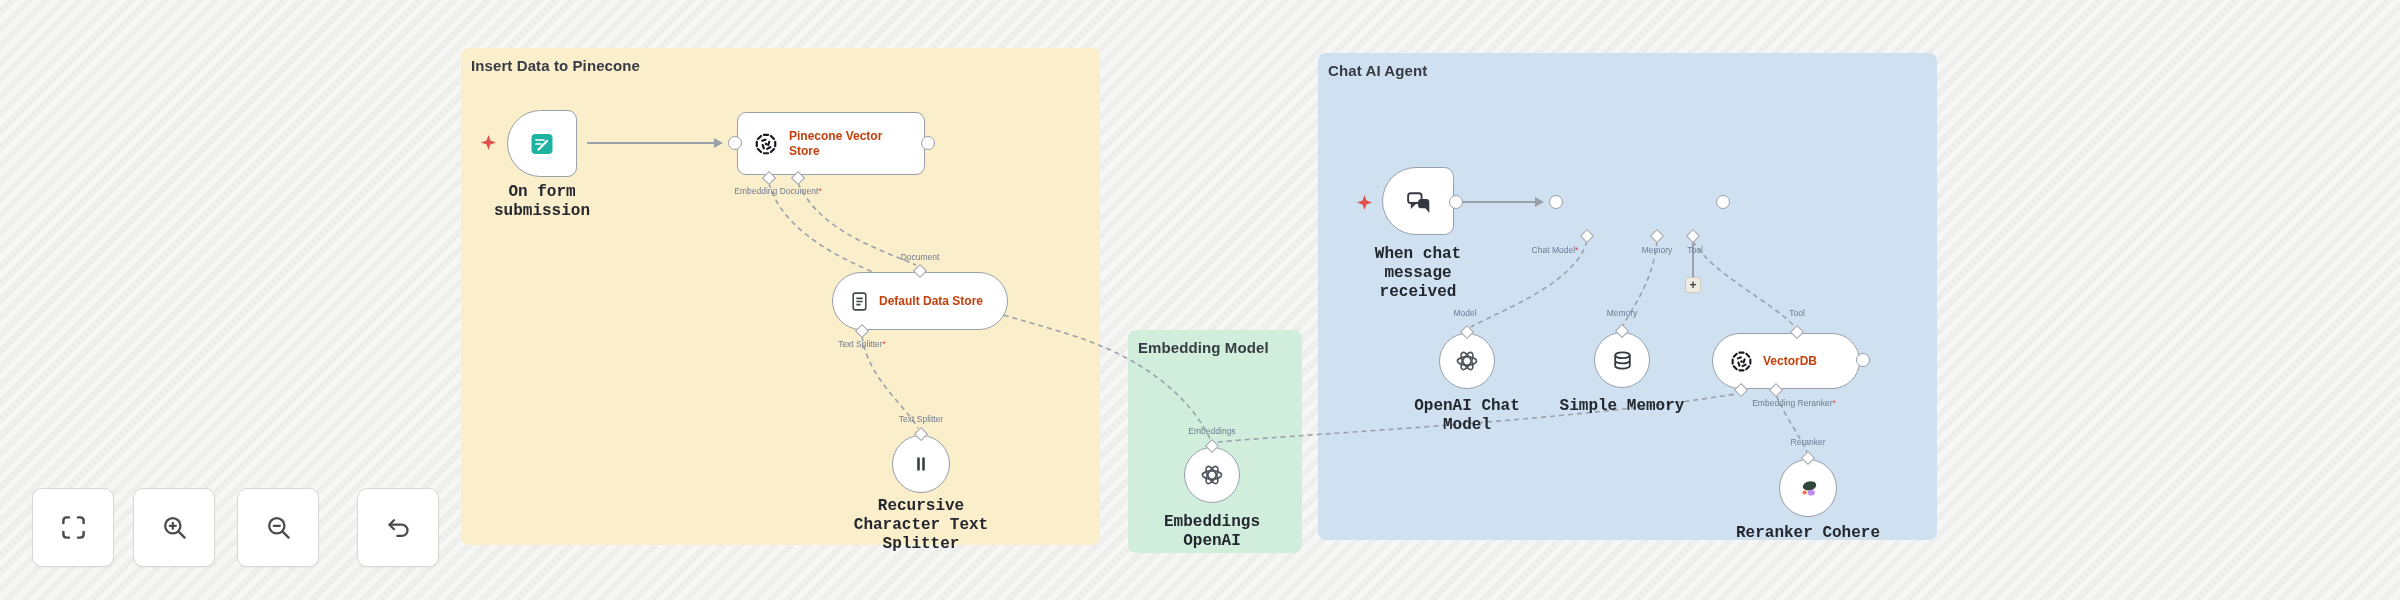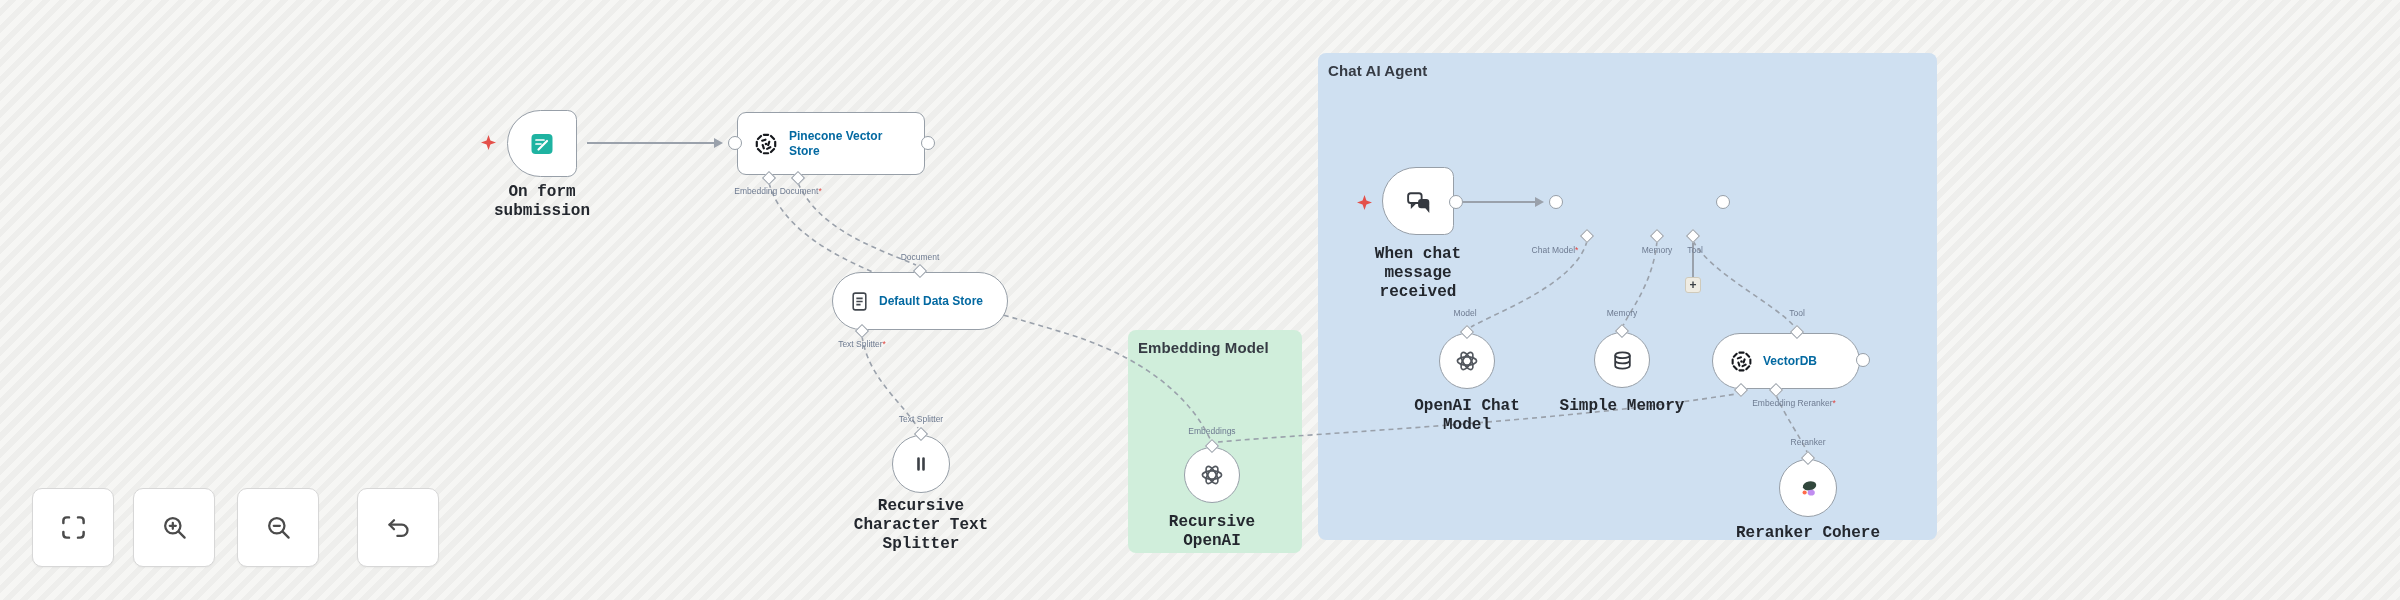--- a/index.html
+++ b/index.html
@@ -10,21 +10,21 @@
   .group-title{font-size:15px;font-weight:700;color:#363b44;letter-spacing:.1px;}
   .g-insert{background:#fbeecb;}
   .g-embedding{background:#d0eedb;}
   .g-chat{background:#cfe0f1;}
   .node{position:absolute;background:#fff;border:1.6px solid #979fa8;box-sizing:border-box;
     display:flex;align-items:center;z-index:3;}
   .rect{border-radius:9px;padding-left:15px;gap:10px;}
   .pill{border-radius:30px;padding-left:16px;gap:9px;}
   .trigger{border-radius:36px 10px 10px 36px;justify-content:center;}
   .circle{border-radius:50%;justify-content:center;}
-  .node-title{font-size:12px;font-weight:600;color:#0369a1;line-height:1.2;}
+  .node-title{font-size:12px;font-weight:600;color:#c2410c;line-height:1.2;}
   .node-label{position:absolute;font-size:16px;font-weight:600;color:#23272e;line-height:1.18;
     text-align:center;z-index:3;font-family:Liberation Mono, monospace;}
   .plabel{position:absolute;font-size:8.5px;color:#6e7b91;white-space:nowrap;
     transform:translateX(-50%);z-index:3;}
   .req{color:#e0443f;}
   .port-circle{position:absolute;width:14px;height:14px;border-radius:50%;background:#fff;
     border:1.5px solid #979fa8;box-sizing:border-box;z-index:4;}
   .diamond{position:absolute;width:10px;height:10px;background:#fff;border:1.5px solid #979fa8;
     box-sizing:border-box;transform:rotate(45deg);z-index:4;}
   .wires{position:absolute;left:0;top:0;z-index:2;}
@@ -38,20 +38,23 @@
   .toolbar-btn{position:absolute;width:82px;height:79px;background:#fff;border:1.5px solid #d7d7d7;
     border-radius:10px;box-sizing:border-box;display:flex;align-items:center;justify-content:center;
     box-shadow:0 1px 2px rgba(0,0,0,.04);z-index:5;}
   .ic{display:block;}
 </style>
 </head>
 <body>
 
 <div class="canvas">
 
+  <div class="group g-insert" style="left:461px;top:48px;width:639px;height:497px;">
+    <div class="group-title">Insert Data to Pinecone</div>
+  </div>
   <div class="group g-embedding" style="left:1128px;top:330px;width:174px;height:223px;">
     <div class="group-title">Embedding Model</div>
   </div>
   <div class="group g-chat" style="left:1318px;top:53px;width:619px;height:487px;">
     <div class="group-title">Chat AI Agent</div>
   </div>
 
   <svg class="wires" width="2400" height="600">
     <line class="solid" x1="587" y1="143" x2="714" y2="143"></line>
     <polygon class="arrow" points="714,138 723,143 714,148"></polygon>
@@ -118,21 +121,21 @@
 
   <div class="node circle" style="left:1184px;top:447px;width:56px;height:56px;">
     <svg class="ic" width="24" height="24" viewBox="0 0 20 20" stroke="#52575e" stroke-width="1.4" fill="none">
       <ellipse cx="10" cy="10" rx="8" ry="3.4"></ellipse>
       <ellipse cx="10" cy="10" rx="8" ry="3.4" transform="rotate(60 10 10)"></ellipse>
       <ellipse cx="10" cy="10" rx="8" ry="3.4" transform="rotate(120 10 10)"></ellipse>
     </svg>
   </div>
   <div class="diamond" style="left:1207px;top:441px;"></div>
   <div class="plabel" style="left:1212px;top:426px;"><span>Embeddings</span></div>
-  <div class="node-label" style="left:1137px;top:513px;width:150px;">Recursive OpenAI</div>
+  <div class="node-label" style="left:1137px;top:513px;width:150px;">Embeddings OpenAI</div>
 
   <div class="node trigger" style="left:1382px;top:167px;width:72px;height:68px;">
     <svg class="ic" width="27" height="25" viewBox="0 0 26 24" stroke="#34383f" stroke-width="1.8" fill="none">
       <rect x="3" y="4" width="13" height="9.5" rx="2.5"></rect>
       <path d="M6.5,13.5 V17 L10,13.5"></path>
       <rect x="13.5" y="10.5" width="9" height="7" rx="2" fill="#34383f"></rect>
       <path d="M20,17.5 L22.5,20.5 V16.5" fill="#34383f"></path>
     </svg>
   </div>
   <svg style="position:absolute;left:1357px;top:195px;z-index:3" width="15" height="15" viewBox="0 0 14 14">

